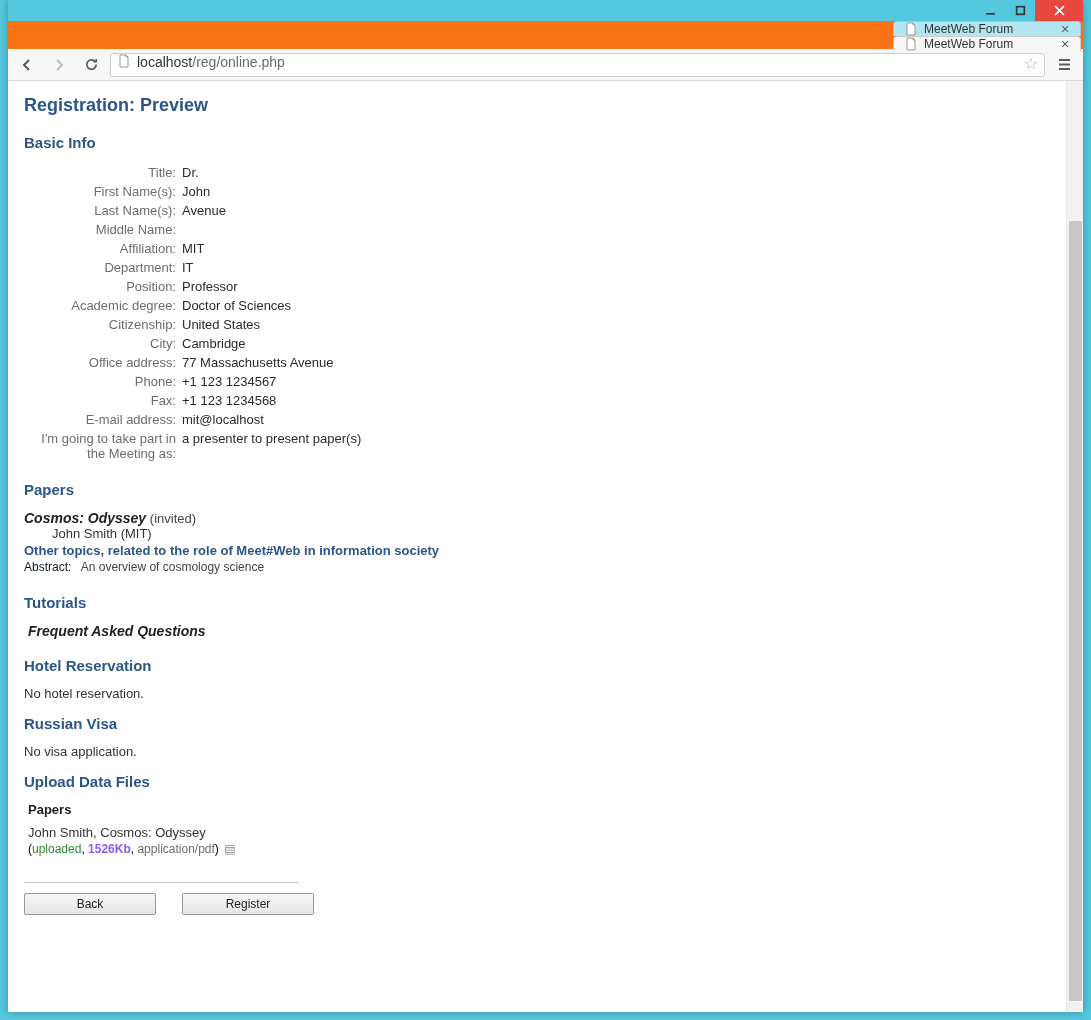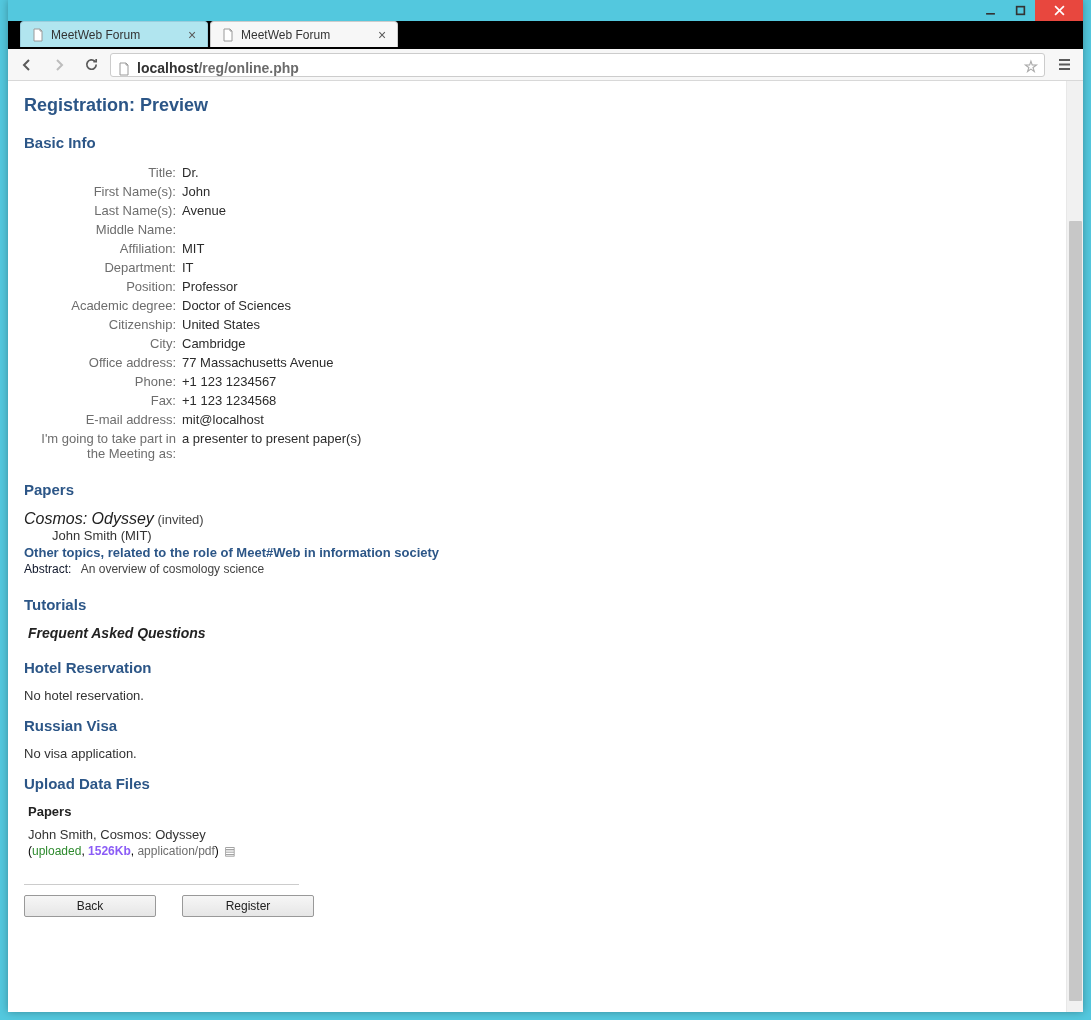--- a/index.html
+++ b/index.html
@@ -41,23 +41,25 @@
   cursor: pointer;
 }
 .win-btn.minimize svg, .win-btn.maximize svg { width: 11px; height: 11px; }
 .win-btn.close {
   width: 48px;
   background: #e8473e;
   color: #fff;
 }
 .tabbar {
   height: 28px;
-  background: #000000;
-  display: flex;
+  background: #f97316;
+  display: flex;
+  align-items: flex-end;
   padding-left: 12px;
+  flex-direction: column;
 }
 .tab {
   height: 26px;
   width: 188px;
   border-top-left-radius: 4px;
   border-top-right-radius: 4px;
   display: flex;
   align-items: center;
   padding: 0 8px 0 10px;
   font-size: 12px;
@@ -113,23 +115,22 @@
   cursor: pointer;
 }
 .nav-btn.disabled { color: #bdbdbd; }
 .addr-field {
   flex: 1;
   height: 24px;
   border: 1px solid #ccc;
   border-radius: 3px;
   background: #fff;
   display: flex;
-  align-items: flex-end;
+  align-items: flex-start;
   padding: 0 6px;
-  font-weight: bold;
 }
 .addr-field .page-ic { width: 14px; height: 14px; margin-right: 6px; }
 .addr-field .url-text { font-size: 14px; color: #333; }
 .addr-field .url-host { color: #333; }
 .addr-field .url-path { color: #6b6b6b; }
 .addr-field .star {
   margin-left: auto;
   color: #aaa;
   font-size: 16px;
 }
@@ -195,23 +196,23 @@
   width: 158px;
   color: #6d6d6d;
   padding-right: 6px;
 }
 .kv-value {
   color: #2b2b2b;
 }
 .paper-block { margin-bottom: 20px; }
 .paper-title {
   font-style: italic;
-  font-weight: normal;
+  font-weight: bold;
   color: #222;
-  font-size: 16px;
+  font-size: 14px;
 }
 .paper-invited {
   color: #444;
   font-style: normal;
   font-weight: normal;
 }
 .paper-author {
   margin-left: 28px;
   color: #333;
   font-size: 13px;

